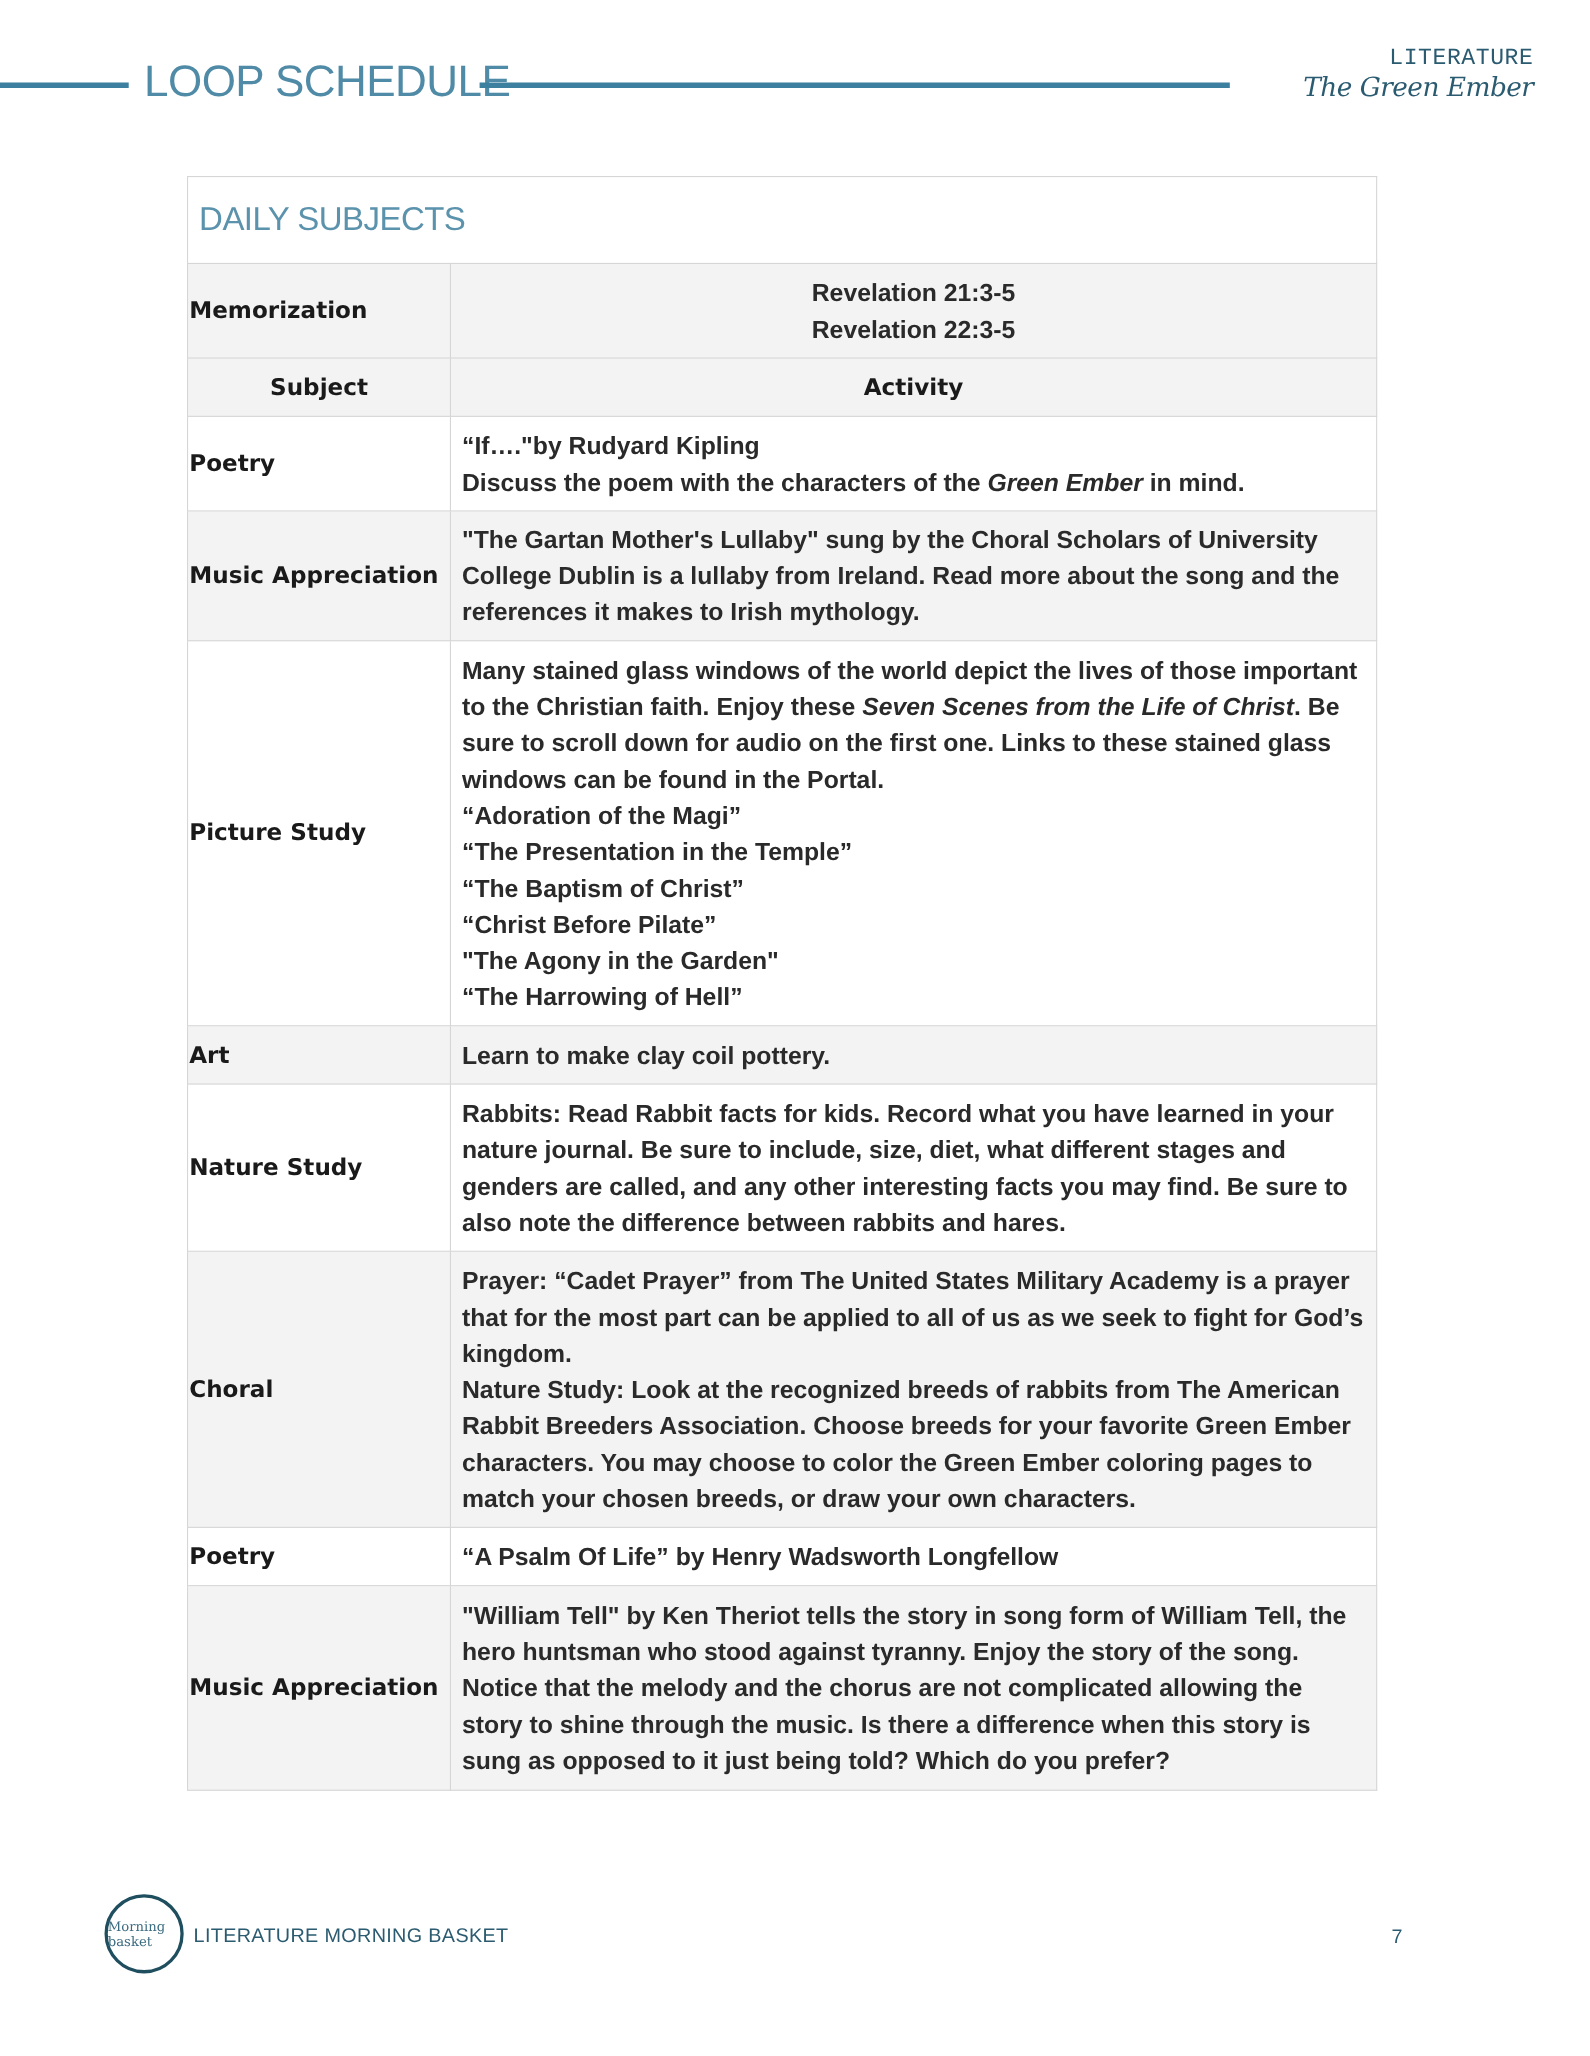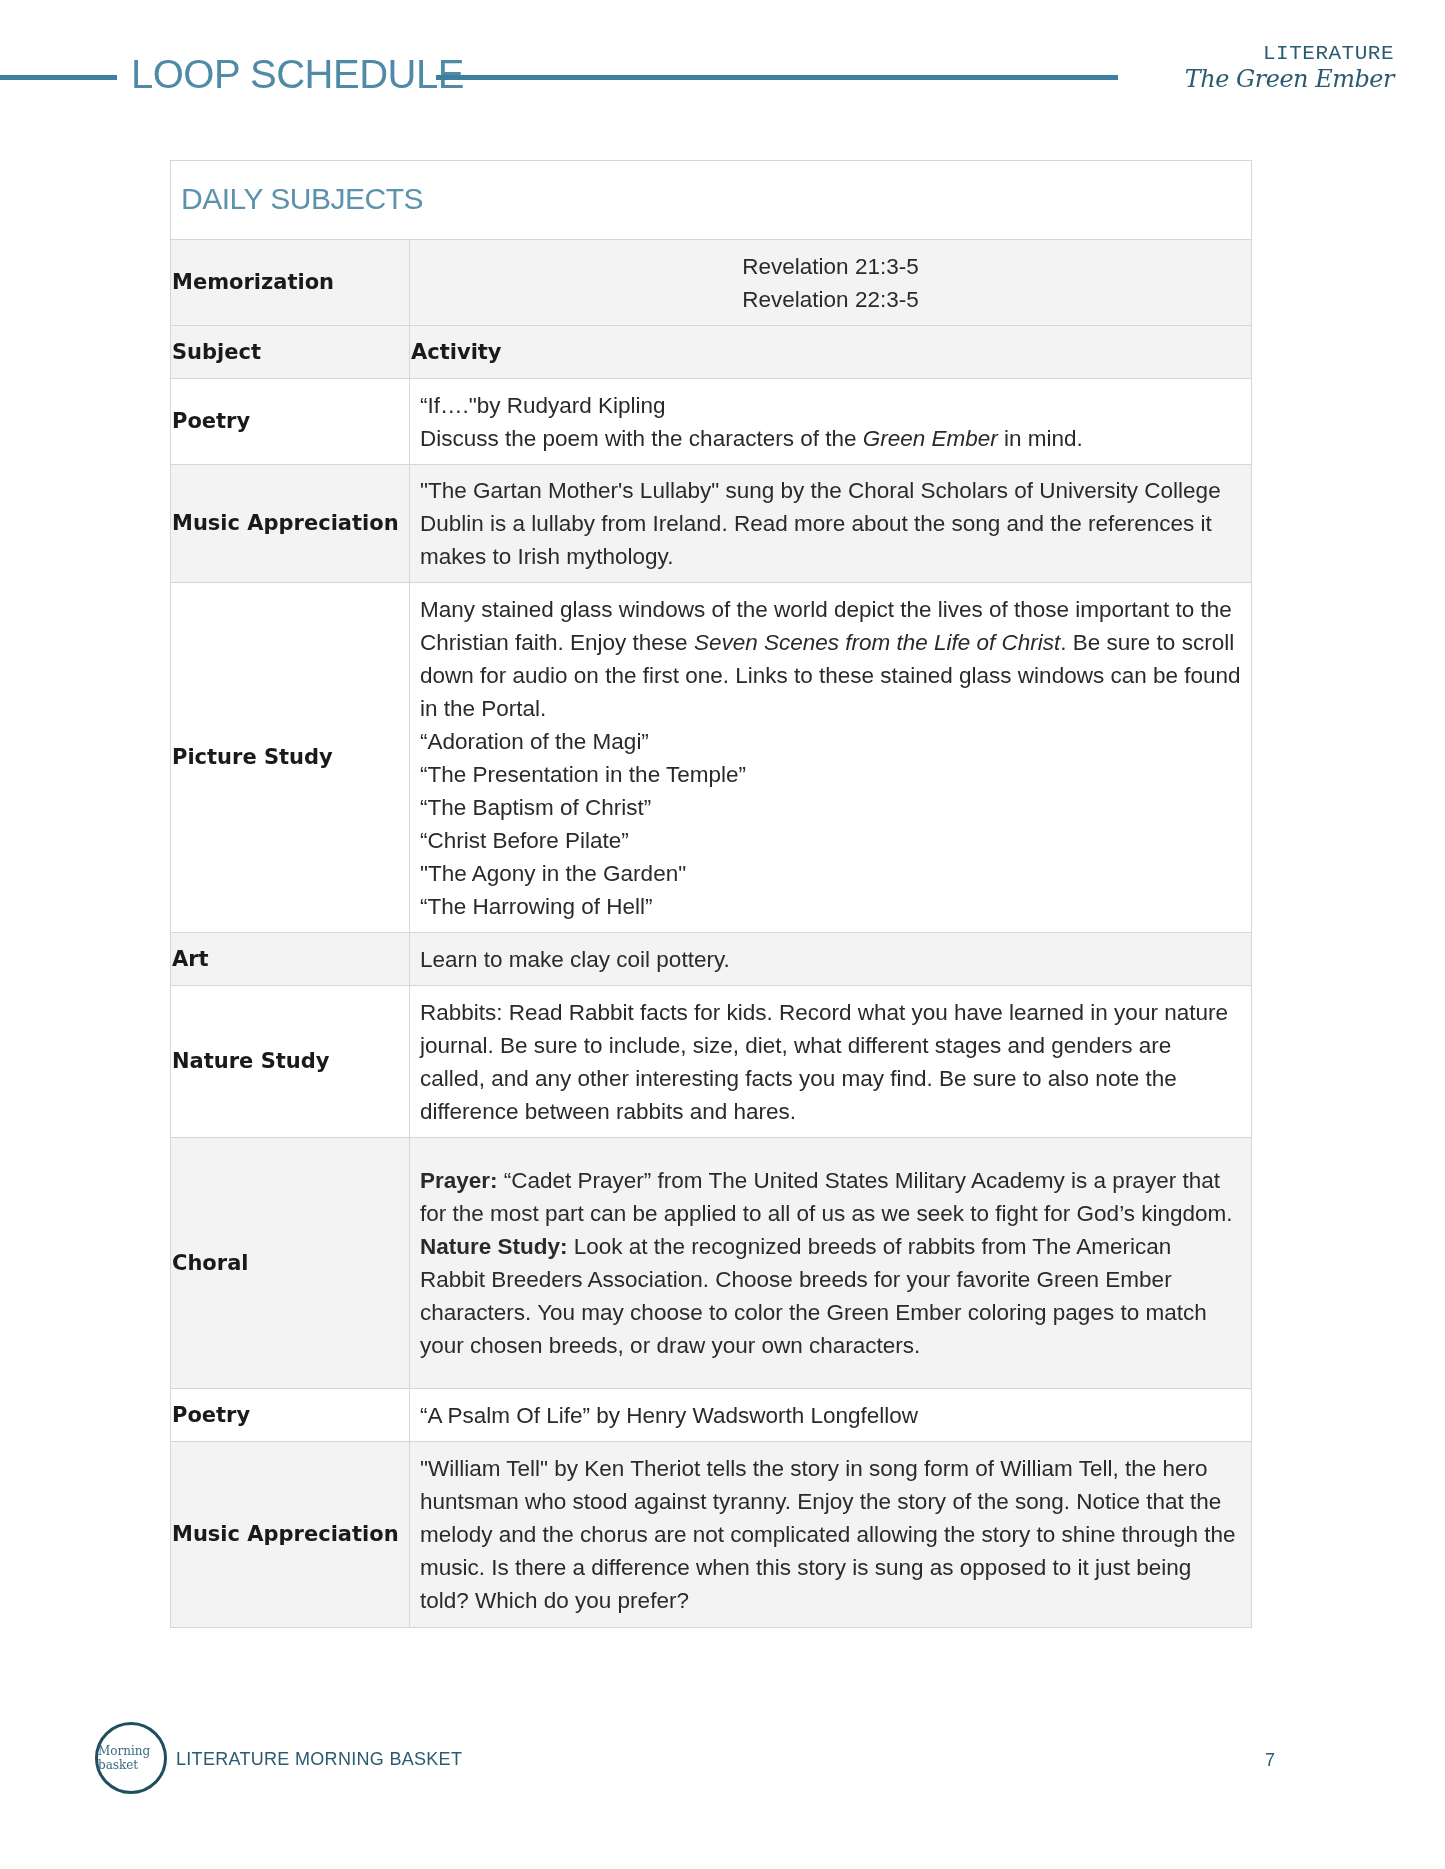--- a/index.html
+++ b/index.html
@@ -15,25 +15,25 @@
   .brand .lit { font-family:Liberation Mono, monospace; font-size:21px; color:#2b5b70; letter-spacing:0.5px; }
   .brand .book { font-family:"DejaVu Serif", serif; font-style:italic; font-size:24px; color:#2b5b70;
                  margin-top:0px; letter-spacing:-0.5px;text-align:right; }
 
   table.sched { position:absolute; left:170px; top:160px; width:1082px; border-collapse:collapse;
                 font-family:"Liberation Sans", sans-serif; font-size:22.5px;border-radius:20px; }
   table.sched td { border:1.5px solid #d6d6d6; vertical-align:middle; line-height:33px; }
   td.section { height:78px; padding:0 10px; background:#fff; }
   td.section span { font-size:30px; color:#5b92ac; letter-spacing:-0.5px; }
   td.subj { width:236px; text-align:left; font-weight:bold; color:#1a1a1a; font-family:"DejaVu Sans", sans-serif; font-size:21px; }
-  td.act { padding:6px 10px 6px 10px; color:#2a2a2a; }
+  td.act { padding:6px 10px 6px 10px; color:#2a2a2a;font-weight:bold; }
   td.center { text-align:center; }
   tr.gray td { background:#f2f3f2; }
   tr.white td { background:#ffffff; }
-  tr.head td { font-weight:bold; text-align:left; font-family:"DejaVu Sans", sans-serif; font-size:21px; color:#1a1a1a; }
+  tr.head td { font-weight:bold; text-align:center; font-family:"DejaVu Sans", sans-serif; font-size:21px; color:#1a1a1a; }
   .line { display:block; }
 
   .footer-logo { position:absolute; left:95px; top:1722px; width:72px; height:72px; border:3px solid #1f4e5f;
                  border-radius:50%; box-sizing:border-box; display:flex; align-items:center; justify-content:center;
                  font-family:"DejaVu Serif", serif; font-size:12px; color:#3b6b80; }
   .footer-text { position:absolute; left:176px; top:1749px; font-family:"Liberation Sans", sans-serif;
                  font-size:18px; color:#2b5b70; letter-spacing:0.3px; }
   .page-num { position:absolute; left:1265px; top:1750px; font-family:"Liberation Sans", sans-serif;
               font-size:18px; color:#2b5b70; }
 </style>

